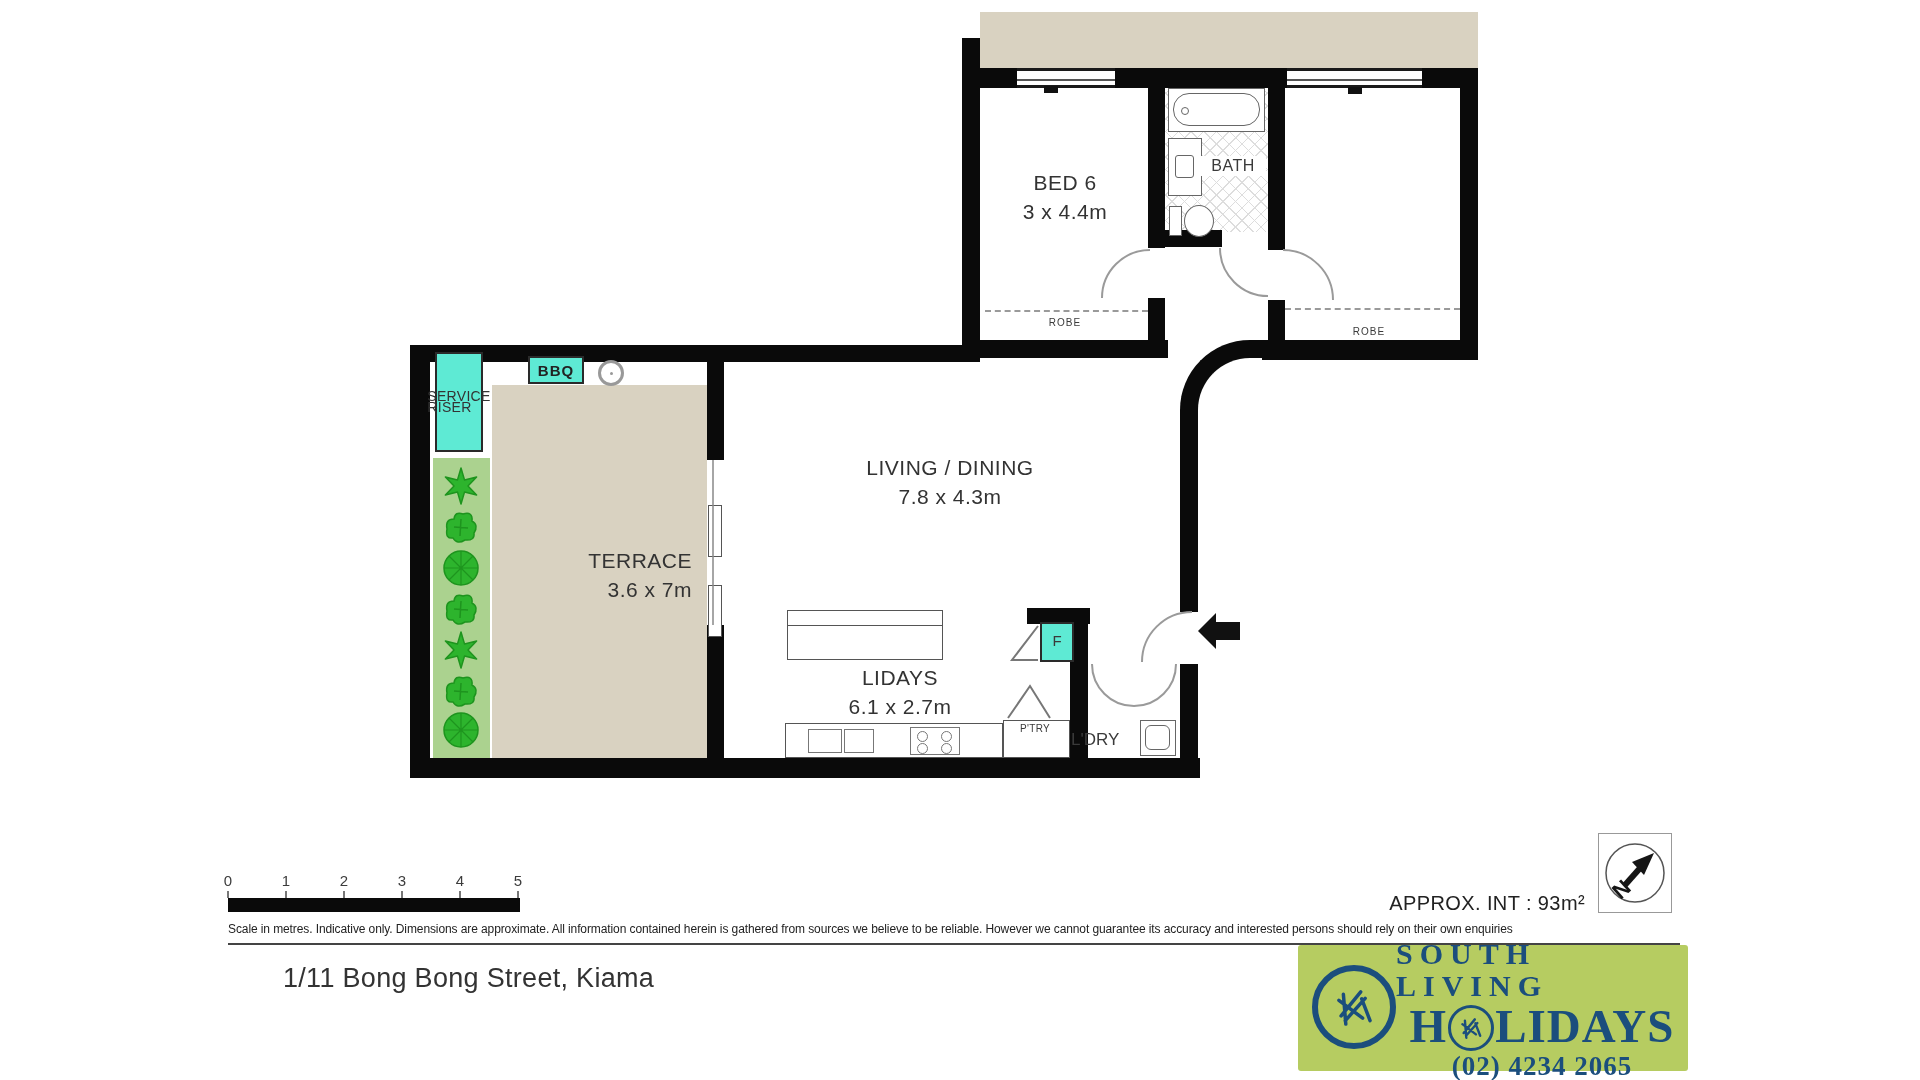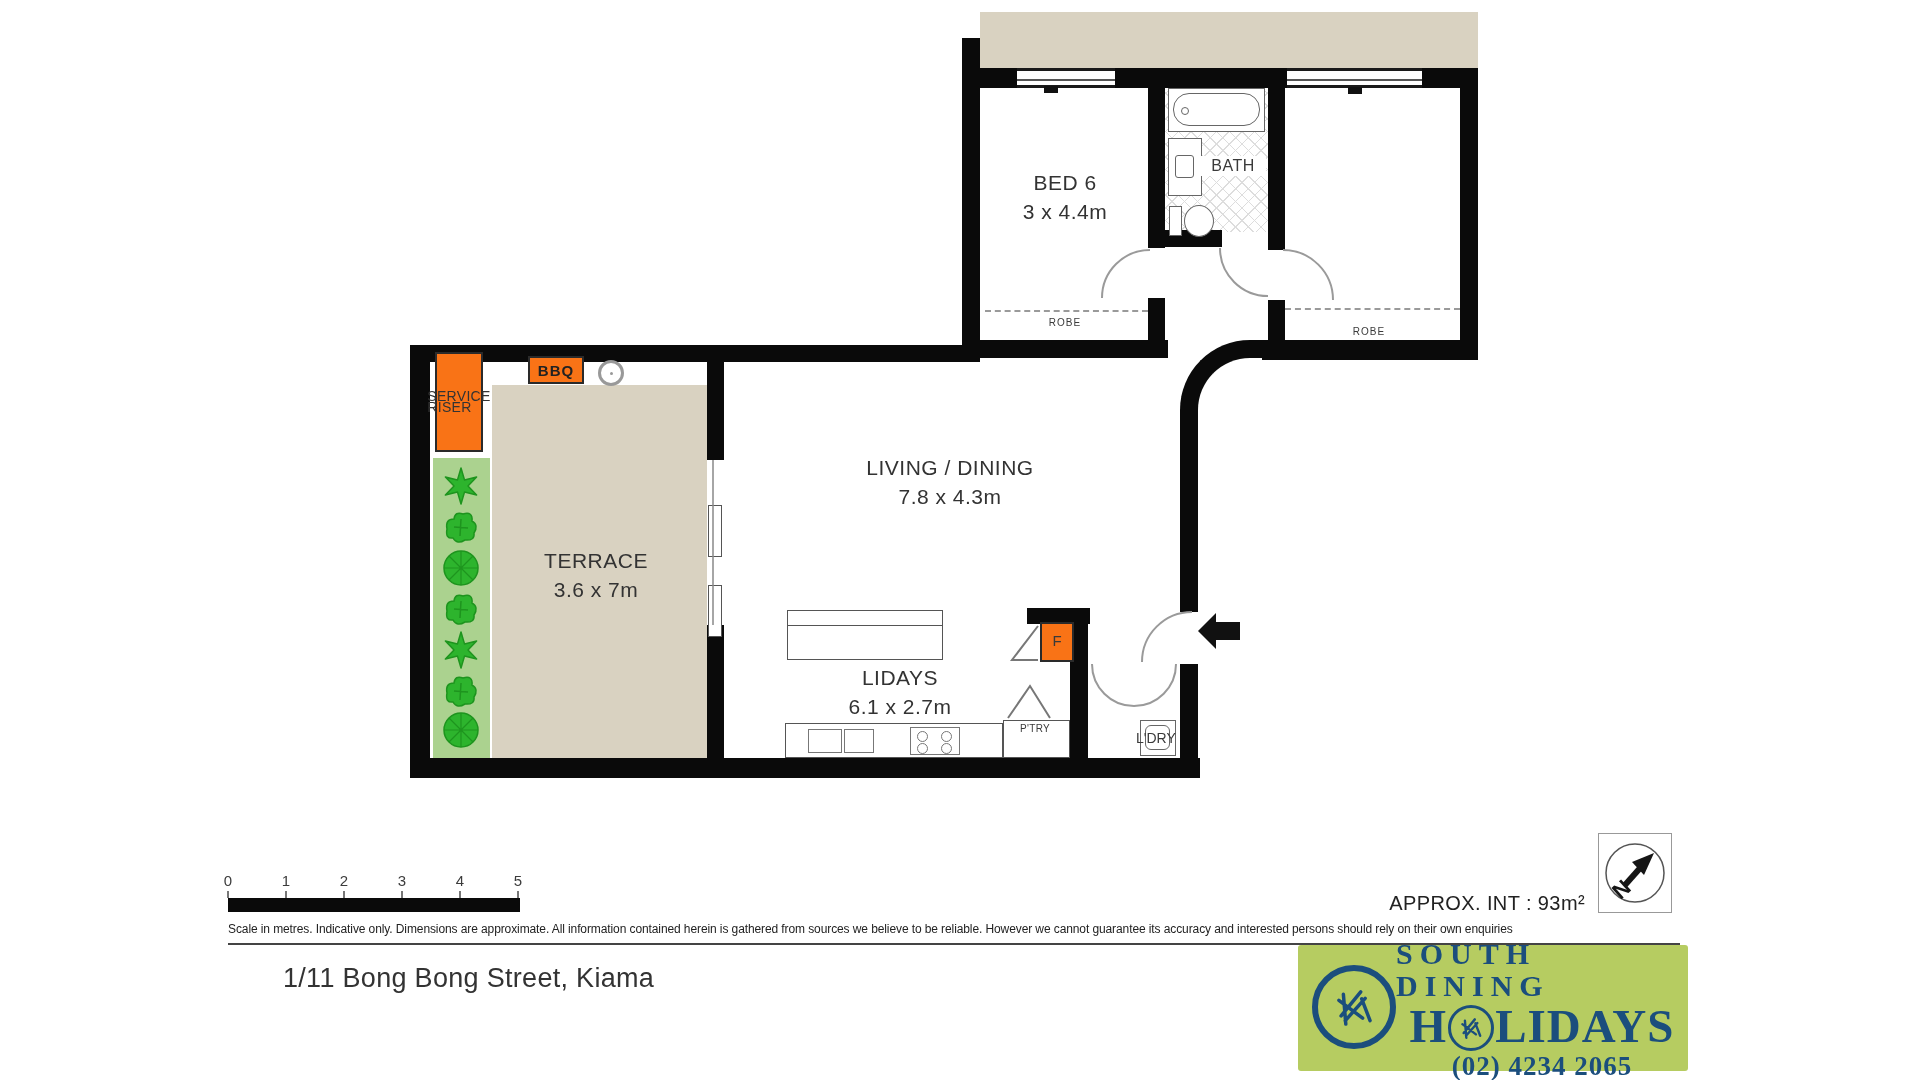--- a/index.html
+++ b/index.html
@@ -3,21 +3,21 @@
 <meta charset="utf-8">
 <style>
   html,body{margin:0;padding:0;background:#fff;}
   .canvas{position:relative;width:1920px;height:1080px;background:#fff;
           font-family:"Liberation Sans",sans-serif;overflow:hidden;}
   .abs{position:absolute;}
   .wall{position:absolute;background:#0a0a0a;}
   .beige{position:absolute;background:#d9d2c1;}
   .win{position:absolute;background:linear-gradient(to bottom,#fff 0 8px,#555 8px 10px,#fff 10px 100%);
        border-top:3px solid #1a1a1a;border-bottom:3px solid #1a1a1a;box-sizing:border-box;height:20px;}
-  .box{position:absolute;background:#f97316;border:2px solid #2a2a2a;box-sizing:border-box;}
+  .box{position:absolute;background:#5eead4;border:2px solid #2a2a2a;box-sizing:border-box;}
   .fixture{position:absolute;background:#fff;border:1.5px solid #666;box-sizing:border-box;}
   .rl{position:absolute;color:#333;text-align:center;font-size:21px;line-height:29px;
       font-weight:500;letter-spacing:.5px;white-space:nowrap;}
   .tiny{position:absolute;color:#3a3a3a;text-align:center;}
   .dashes{position:absolute;border-top:2px dashed #9a9a9a;height:0;}
   .planter{position:absolute;background:#abd28f;}
   .plant{position:absolute;width:40px;height:40px;}
   .svg-layer{position:absolute;left:0;top:0;pointer-events:none;}
   .bathfloor{position:absolute;background:
      repeating-linear-gradient(45deg,transparent 0 8px,#ddd 8px 9px),
@@ -189,33 +189,33 @@
 
     <div class="rl" style="left:985px;top:168px;width:160px;">
       <div>BED 6</div>
         <div>3 x 4.4m</div>
     </div>
     <div class="tiny" style="left:1200px;top:156px;width:66px;font-size:16px;letter-spacing:.5px;background:#fff;padding:1px 0;">BATH</div>
     <div class="rl" style="left:840px;top:453px;width:220px;">
       <div>LIVING / DINING</div>
         <div>7.8 x 4.3m</div>
     </div>
-    <div class="rl" style="left:500px;top:546px;width:192px;">
+    <div class="rl" style="left:500px;top:546px;width:192px;text-align:right;">
       <div>TERRACE</div>
         <div>3.6 x 7m</div>
     </div>
     <div class="rl" style="left:800px;top:663px;width:200px;">
       <div>LIDAYS</div>
         <div>6.1 x 2.7m</div>
     </div>
     <div class="tiny" style="left:1020px;top:317px;width:90px;font-size:10px;letter-spacing:1px;">ROBE</div>
     <div class="tiny" style="left:1324px;top:326px;width:90px;font-size:10px;letter-spacing:1px;">ROBE</div>
     <div class="tiny" style="left:1040px;top:632px;width:34px;font-size:15px;font-weight:500;">F</div>
     <div class="tiny" style="left:1004px;top:723px;width:62px;font-size:10px;letter-spacing:.3px;">P'TRY</div>
-    <div class="tiny" style="left:1136px;top:730px;width:36px;font-size:14px;">L'DRY</div>
+    <div class="tiny" style="left:1071px;top:730px;width:36px;font-size:17px;">L'DRY</div>
   </div>
 
   <div class="abs" style="left:0;top:860px;width:700px;height:60px;">
     <span class="scale-num" style="left:216px;top:12px;">0</span>
     <span class="scale-num" style="left:274px;top:12px;">1</span>
     <span class="scale-num" style="left:332px;top:12px;">2</span>
     <span class="scale-num" style="left:390px;top:12px;">3</span>
     <span class="scale-num" style="left:448px;top:12px;">4</span>
     <span class="scale-num" style="left:506px;top:12px;">5</span>
     <div class="scale-tick" style="left:227px;top:31px;"></div>
@@ -243,21 +243,21 @@
 
   <div class="addr" style="left:283px;top:963px;">1/11 Bong Bong Street, Kiama</div>
 
   <div class="logo" style="left:1298px;top:945px;width:390px;height:126px;">
     <div class="logo-badge">
       <svg width="42" height="42" viewBox="0 0 24 24" style="transform:rotate(-8deg);">
         <path d="M4,16 L17,4 M6,19 L19,8 M4,7 L16,19 M17,8 L20,21 M7,4 L6,21" stroke="#1b4e7d" stroke-width="2" fill="none" stroke-linecap="round"></path>
       </svg>
     </div>
     <div class="logo-text">
-      <div class="logo-l1">SOUTH DINING</div>
+      <div class="logo-l1">SOUTH LIVING</div>
       <div class="logo-l2">
         <span>H</span>
           <span class="logo-o">
             <svg width="24" height="24" viewBox="0 0 24 24" style="transform:rotate(-8deg);">
               <path d="M4,16 L17,4 M6,19 L19,8 M4,7 L16,19 M17,8 L20,21 M7,4 L6,21" stroke="#1b4e7d" stroke-width="2.4" fill="none" stroke-linecap="round"></path>
             </svg>
           </span>
           <span>LIDAYS</span>
       </div>
       <div class="logo-ph">(02) 4234 2065</div>

